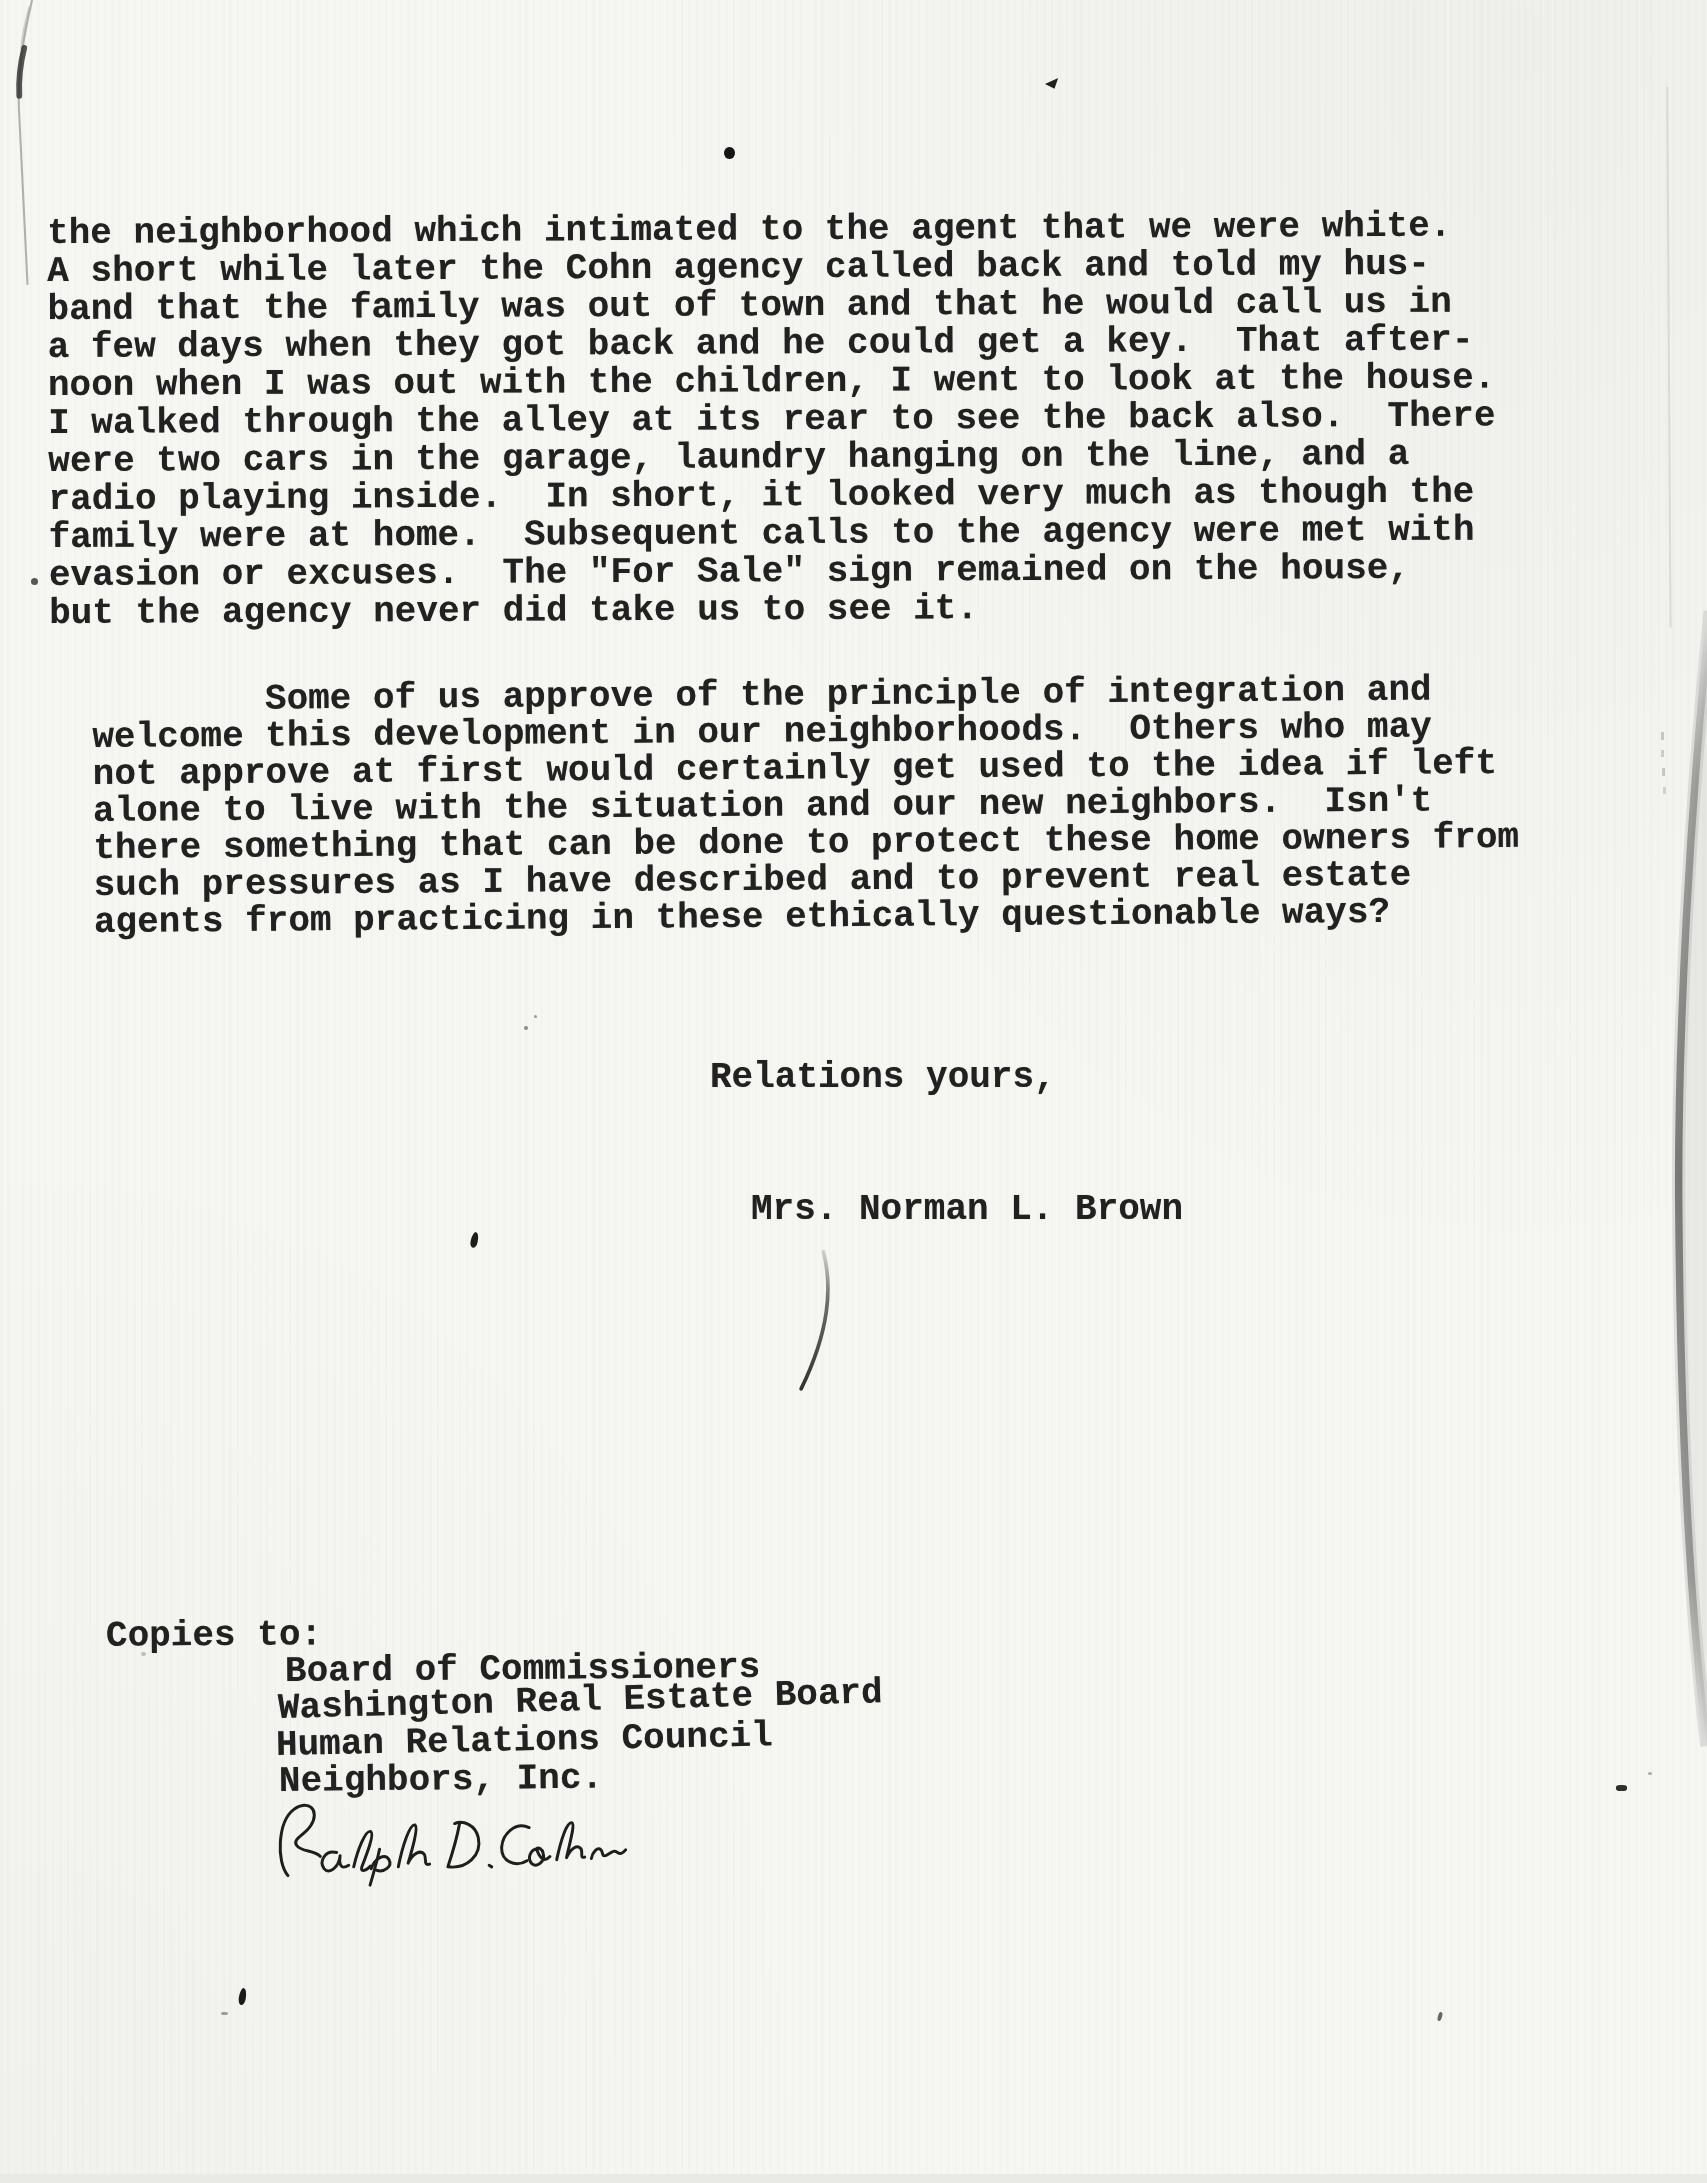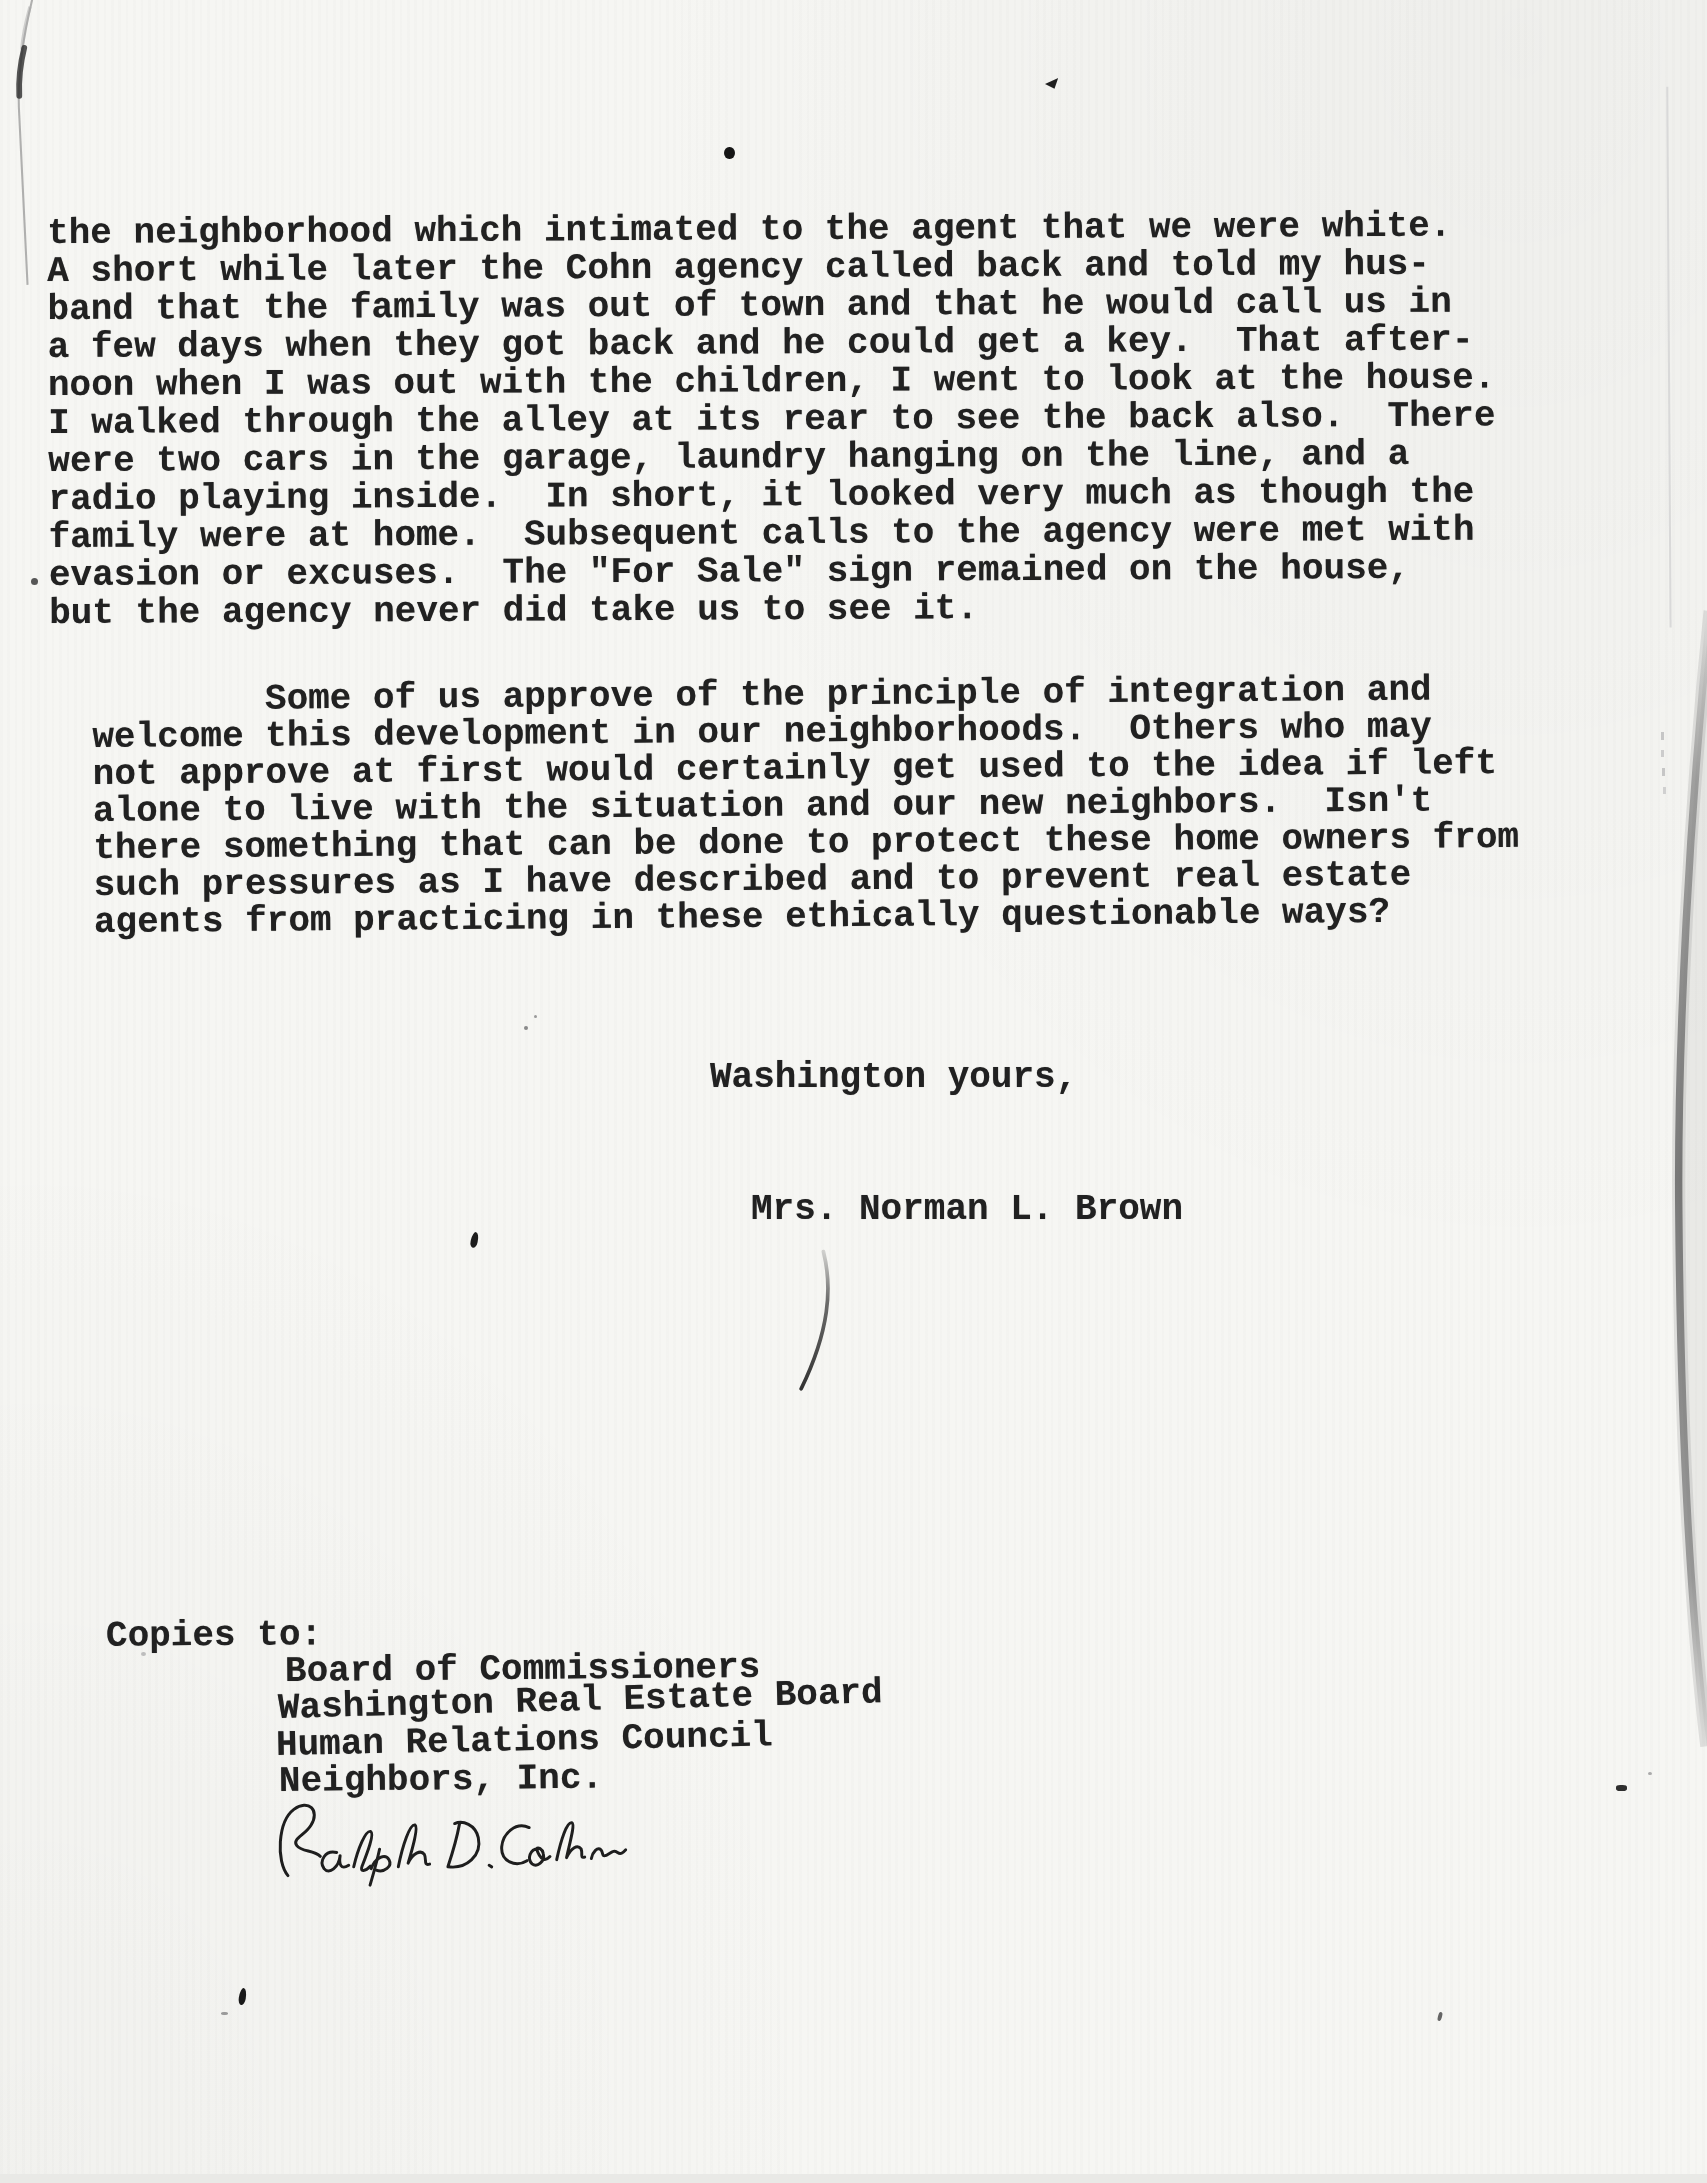--- a/index.html
+++ b/index.html
@@ -71,21 +71,21 @@
 family were at home.  Subsequent calls to the agency were met with
 evasion or excuses.  The "For Sale" sign remained on the house,
 but the agency never did take us to see it.</div>
   <div class="typewriter p2">        Some of us approve of the principle of integration and
 welcome this development in our neighborhoods.  Others who may
 not approve at first would certainly get used to the idea if left
 alone to live with the situation and our new neighbors.  Isn't
 there something that can be done to protect these home owners from
 such pressures as I have described and to prevent real estate
 agents from practicing in these ethically questionable ways?</div>
-  <div class="typewriter closing">Washington yours,</div>
+  <div class="typewriter closing">Relations yours,</div>
   <div class="typewriter signer">Mrs. Norman L. Brown</div>
 
   <div class="typewriter copies-label">Copies to:</div>
   <div class="typewriter copies-item c0">Board of Commissioners</div>
   <div class="typewriter copies-item c1">Washington Real Estate Board</div>
   <div class="typewriter copies-item c2">Human Relations Council</div>
   <div class="typewriter copies-item c3">Neighbors, Inc.</div>
 
   <svg class="signature-svg" viewBox="0 0 430 115" aria-label="Ralph D. Cohn">
     <g fill="none" stroke="#1e1e1e" stroke-width="3.6" stroke-linecap="round" stroke-linejoin="round">

